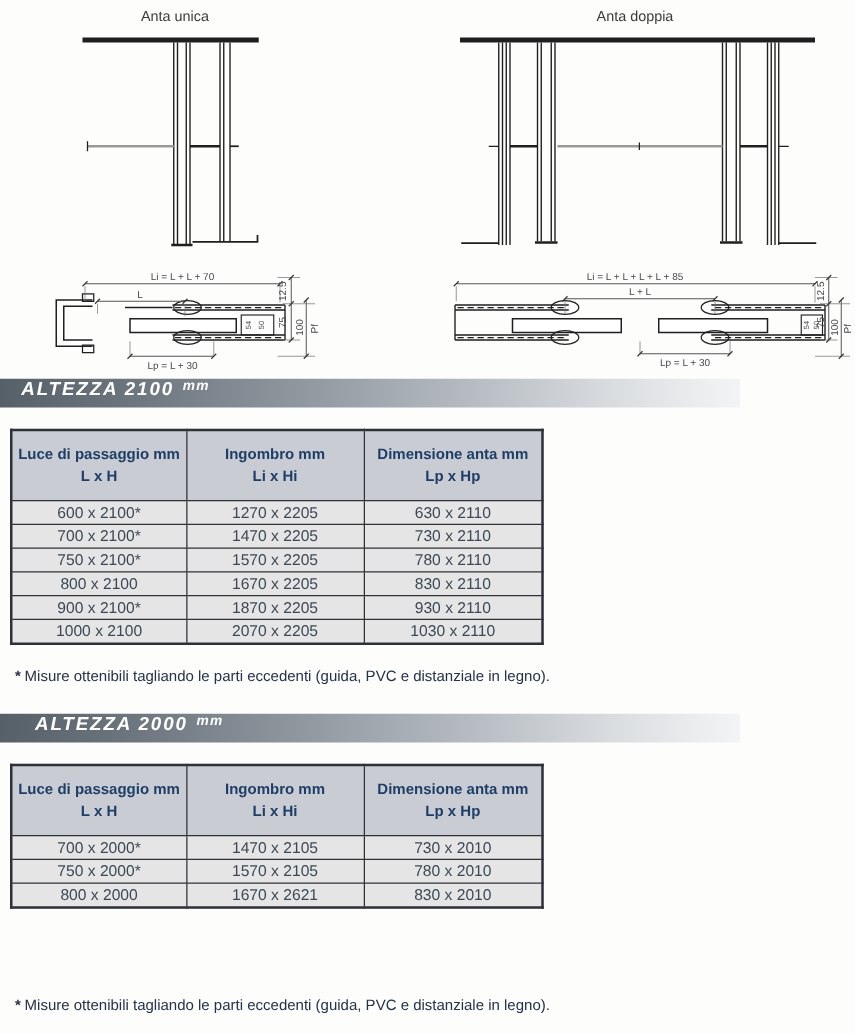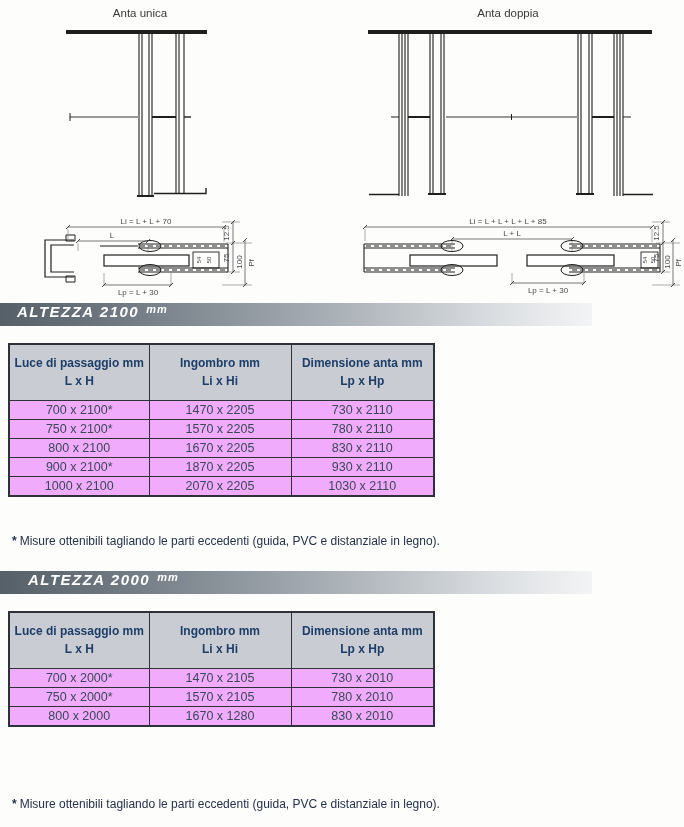--- a/index.html
+++ b/index.html
@@ -15,21 +15,21 @@
 
   
   .band{position:absolute;left:0;width:592px;height:23px;
         background:linear-gradient(90deg,#566069 0%,#6d767f 18%,#8b939b 38%,#b3b9bf 62%,#dde0e3 85%,#f3f4f5 100%);
         color:#ffffff;display:flex;align-items:flex-start;padding-left:17px;box-sizing:border-box;}
   .band-title{font-size:15px;font-weight:bold;font-style:italic;letter-spacing:1.5px;}
   .band-unit{font-size:11px;font-weight:bold;font-style:italic;margin-left:7px;letter-spacing:1px;}
 
   
   table.spec{position:absolute;left:8px;width:425px;border-collapse:collapse;table-layout:fixed;
-             border:2px solid #2e3238;background:#f0abfc;}
+             border:2px solid #2e3238;background:#e5e5e5;}
   table.spec th{background:#c9cdd3;color:#1d3e68;font-weight:bold;font-size:12px;line-height:1.45;
                 border:1.5px solid #2e3238;height:53px;padding:1px 2px;text-align:center;}
   table.spec td{color:#3c4856;font-size:12.5px;border:1.5px solid #2e3238;height:18px;
                 text-align:center;padding:0 2px;}
 
   .footnote{position:absolute;left:12px;margin:0;font-size:12px;color:#25324a;}
   .footnote strong{font-weight:bold;margin-right:3px;}
 </style>
 </head>
 <body>
@@ -127,20 +127,25 @@
       </colgroup>
     <thead>
       <tr>
         <th><span>Luce di passaggio mm</span><br><span>L x H</span></th>
         <th><span>Ingombro mm</span><br><span>Li x Hi</span></th>
         <th><span>Dimensione anta mm</span><br><span>Lp x Hp</span></th>
       </tr>
     </thead>
     <tbody>
       <tr>
+          <td>600 x 2100*</td>
+          <td>1270 x 2205</td>
+          <td>630 x 2110</td>
+        </tr>
+      <tr>
           <td>700 x 2100*</td>
           <td>1470 x 2205</td>
           <td>730 x 2110</td>
         </tr>
       <tr>
           <td>750 x 2100*</td>
           <td>1570 x 2205</td>
           <td>780 x 2110</td>
         </tr>
       <tr>
@@ -189,21 +194,21 @@
           <td>1470 x 2105</td>
           <td>730 x 2010</td>
         </tr>
       <tr>
           <td>750 x 2000*</td>
           <td>1570 x 2105</td>
           <td>780 x 2010</td>
         </tr>
       <tr>
           <td>800 x 2000</td>
-          <td>1670 x 1280</td>
+          <td>1670 x 2621</td>
           <td>830 x 2010</td>
         </tr>
     </tbody>
   </table>
 
   <p class="footnote" style="top:797px;">
     <strong>*</strong><span>Misure ottenibili tagliando le parti eccedenti (guida, PVC e distanziale in legno).</span>
   </p>
 
 </div>

